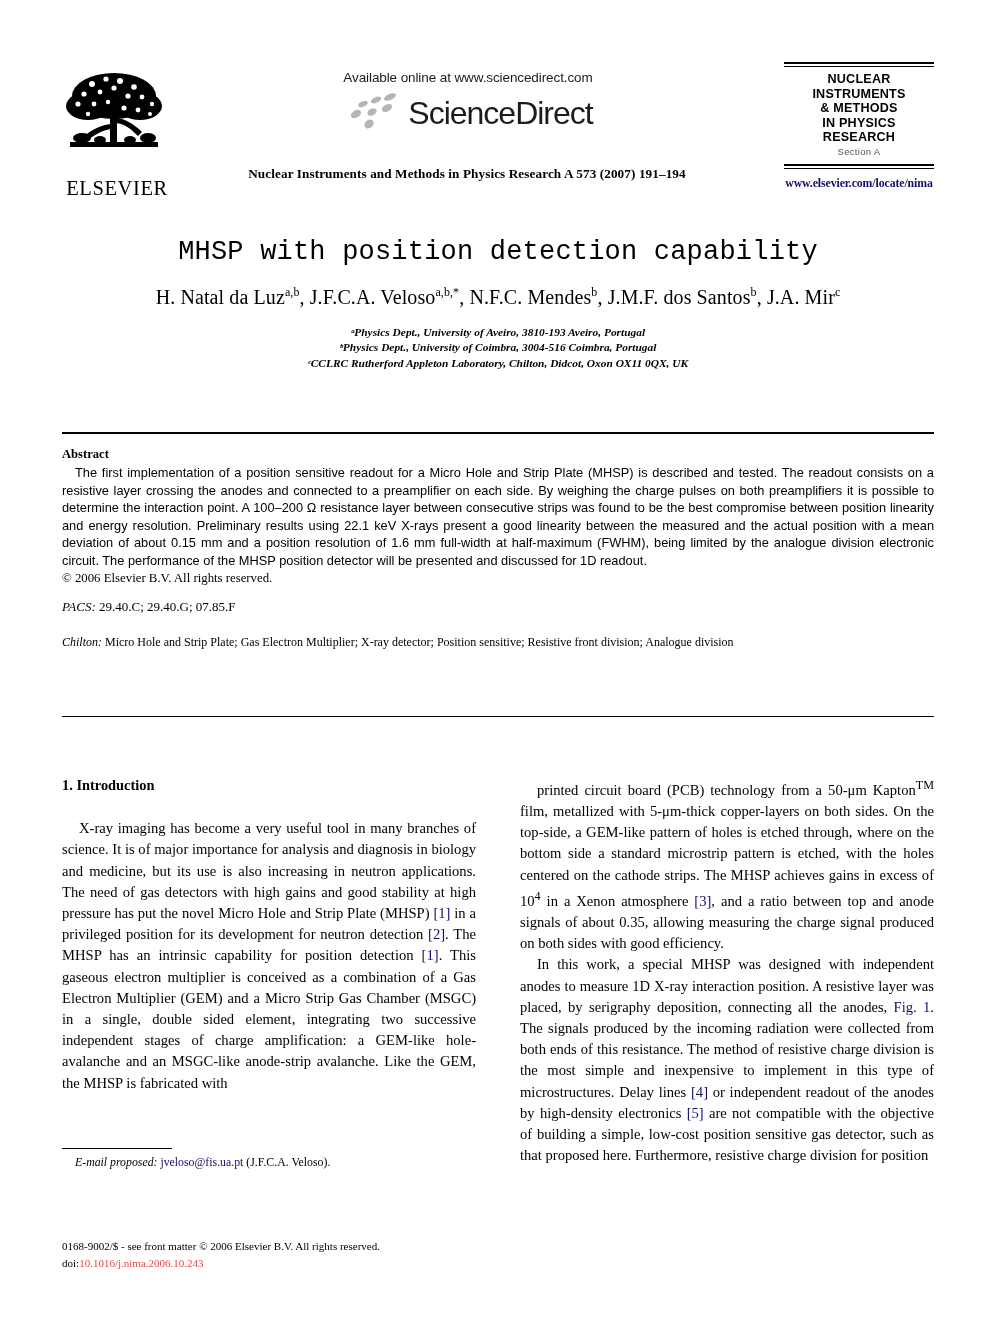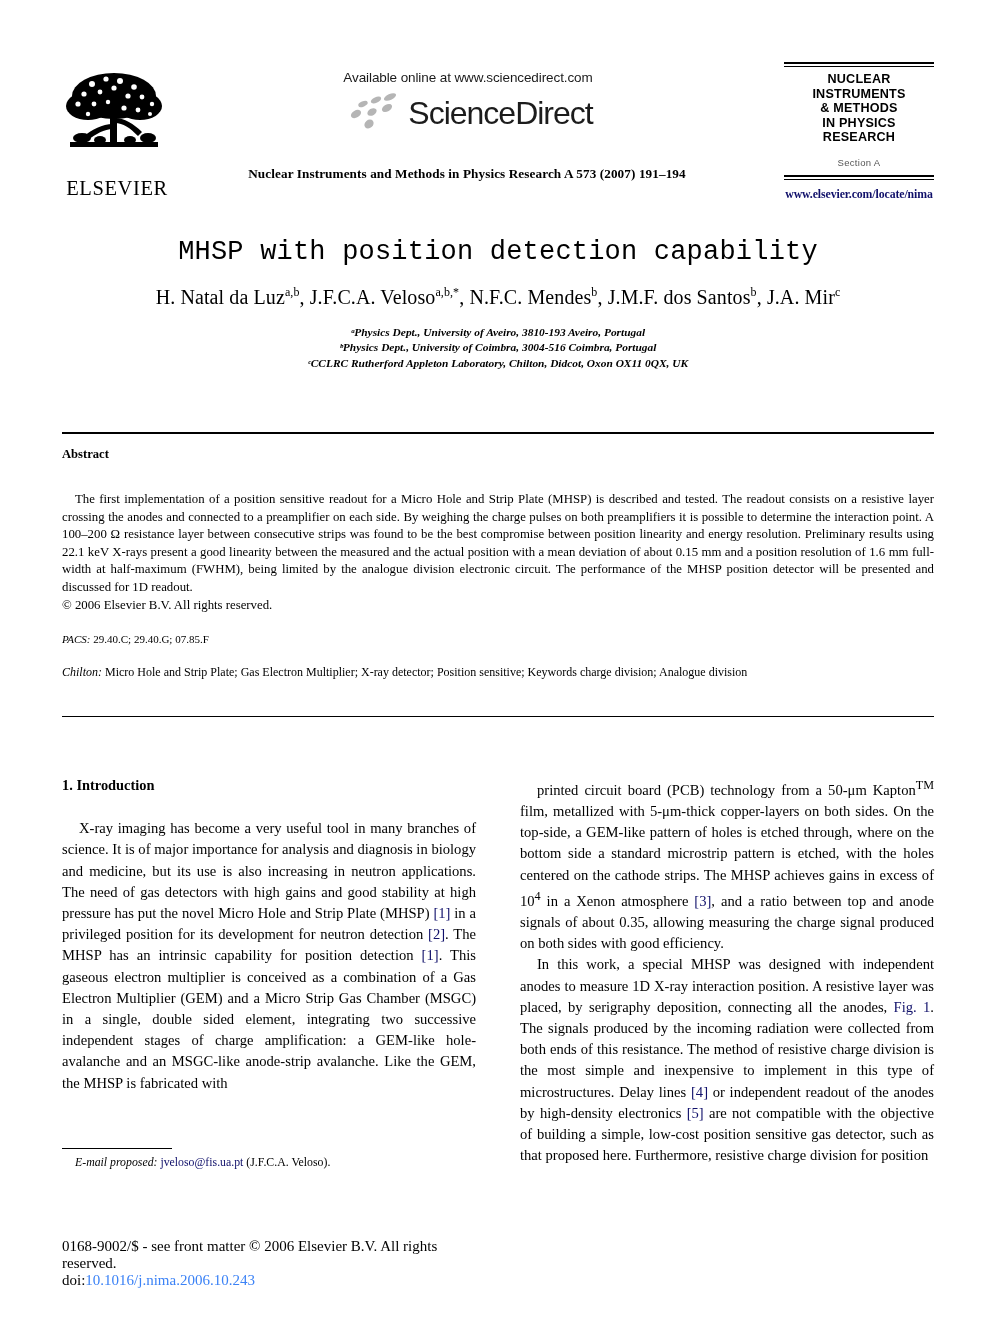--- a/index.html
+++ b/index.html
@@ -108,21 +108,21 @@
     font-size: 12.6px;
     line-height: 14.6px;
     letter-spacing: 0.2px;
   }
   .nim-section {
     font-family: "Liberation Sans", sans-serif;
     font-size: 9.5px;
     font-weight: normal;
     letter-spacing: 0.3px;
     color: #555;
-    margin-top: 11px;
+    margin-top: 0px;
   }
   .elsevier-url {
     margin-top: 7px;
     font-family: "Liberation Serif", serif;
     font-weight: bold;
     font-size: 11.8px;
     color: #10106a;
     letter-spacing: -0.1px;
     white-space: nowrap;
   }
@@ -185,36 +185,36 @@
     left: 62px;
     top: 447px;
     width: 872px;
   }
   .abstract-head {
     font-family: "Liberation Serif", serif;
     font-weight: bold;
     font-size: 12.6px;
   }
   .abstract-body {
-    margin-top: 29px;
-    font-family: Liberation Serif, serif;
+    margin-top: 2px;
+    font-family: Liberation Sans, sans-serif;
     font-size: 12.8px;
     line-height: 17.6px;
     text-align: justify;
     text-indent: 13px;
   }
   .copyright-line {
     font-family: "Liberation Serif", serif;
     font-size: 12.8px;
     line-height: 17.6px;
   }
   .pacs-line {
-    margin-top: 19px;
-    font-family: "Liberation Serif", serif;
-    font-size: 11px;
+    margin-top: 12px;
+    font-family: "Liberation Serif", serif;
+    font-size: 13px;
   }
   .pacs-line i, .kw-line i { font-style: italic; }
   .kw-line {
     margin-top: 20px;
     font-family: "Liberation Serif", serif;
     font-size: 12.0px;
   }
 
   
   .col {
@@ -260,24 +260,24 @@
   .fn-corresp { text-indent: 9px; }
   .fn-email { text-indent: 13px; margin-top: 1px; }
   .fn-email i { font-style: italic; }
   .fn-link { color: #10106a; }
   .imprint {
     position: absolute;
     left: 62px;
     top: 1238px;
     width: 430px;
     font-family: "Liberation Serif", serif;
-    font-size: 15px;
+    font-size: 11px;
     line-height: 17px;
   }
-  .doi-link { color: #3b82f6; }
+  .doi-link { color: #ef4444; }
 </style>
 </head>
 <body>
 
 <div class="page">
 
   <div class="masthead">
 
     <div class="elsevier-logo">
       <svg class="elsevier-tree" viewBox="0 0 104 96">
@@ -367,21 +367,21 @@
   <div class="abstract-zone">
     <div class="abstract-head">Abstract</div>
     <div class="abstract-body">The first implementation of a position sensitive readout for a Micro Hole and Strip Plate (MHSP) is described and tested. The readout consists on a resistive layer crossing the anodes and connected to a preamplifier on each side. By weighing the charge pulses on both preamplifiers it is possible to determine the interaction point. A 100–200 Ω resistance layer between consecutive strips was found to be the best compromise between position linearity and energy resolution. Preliminary results using 22.1 keV X-rays present a good linearity between the measured and the actual position with a mean deviation of about 0.15 mm and a position resolution of 1.6 mm full-width at half-maximum (FWHM), being limited by the analogue division electronic circuit. The performance of the MHSP position detector will be presented and discussed for 1D readout.</div>
     <div class="copyright-line">© 2006 Elsevier B.V. All rights reserved.</div>
     <div class="pacs-line">
       <i>PACS:</i>
       <span>29.40.C; 29.40.G; 07.85.F</span>
     </div>
     <div class="kw-line">
       <i>Chilton:</i>
-      <span>Micro Hole and Strip Plate; Gas Electron Multiplier; X-ray detector; Position sensitive; Keywords charge division; Analogue division</span>
+      <span>Micro Hole and Strip Plate; Gas Electron Multiplier; X-ray detector; Position sensitive; Resistive front division; Analogue division</span>
     </div>
   </div>
 
   <div class="rule-thin" style="top:716px;"></div>
 
   <div class="col col-left">
     <div class="sec-head">1. Introduction</div>
     <p class="para">X-ray imaging has become a very useful tool in many branches of science. It is of major importance for analysis and diagnosis in biology and medicine, but its use is also increasing in neutron applications. The need of gas detectors with high gains and good stability at high pressure has put the novel Micro Hole and Strip Plate (MHSP) <span class="ref">[1]</span> in a privileged position for its development for neutron detection <span class="ref">[2]</span>. The MHSP has an intrinsic capability for position detection <span class="ref">[1]</span>. This gaseous electron multiplier is conceived as a combination of a Gas Electron Multiplier (GEM) and a Micro Strip Gas Chamber (MSGC) in a single, double sided element, integrating two successive independent stages of charge amplification: a GEM-like hole-avalanche and an MSGC-like anode-strip avalanche. Like the GEM, the MHSP is fabricated with</p>
   </div>
 

